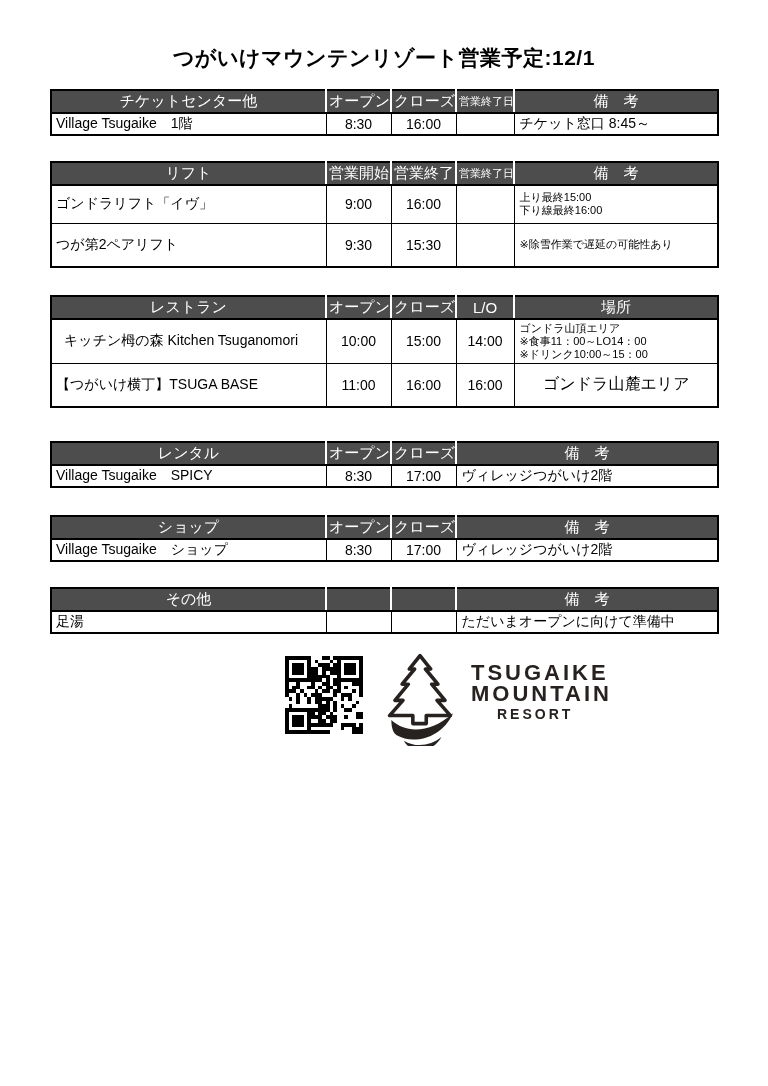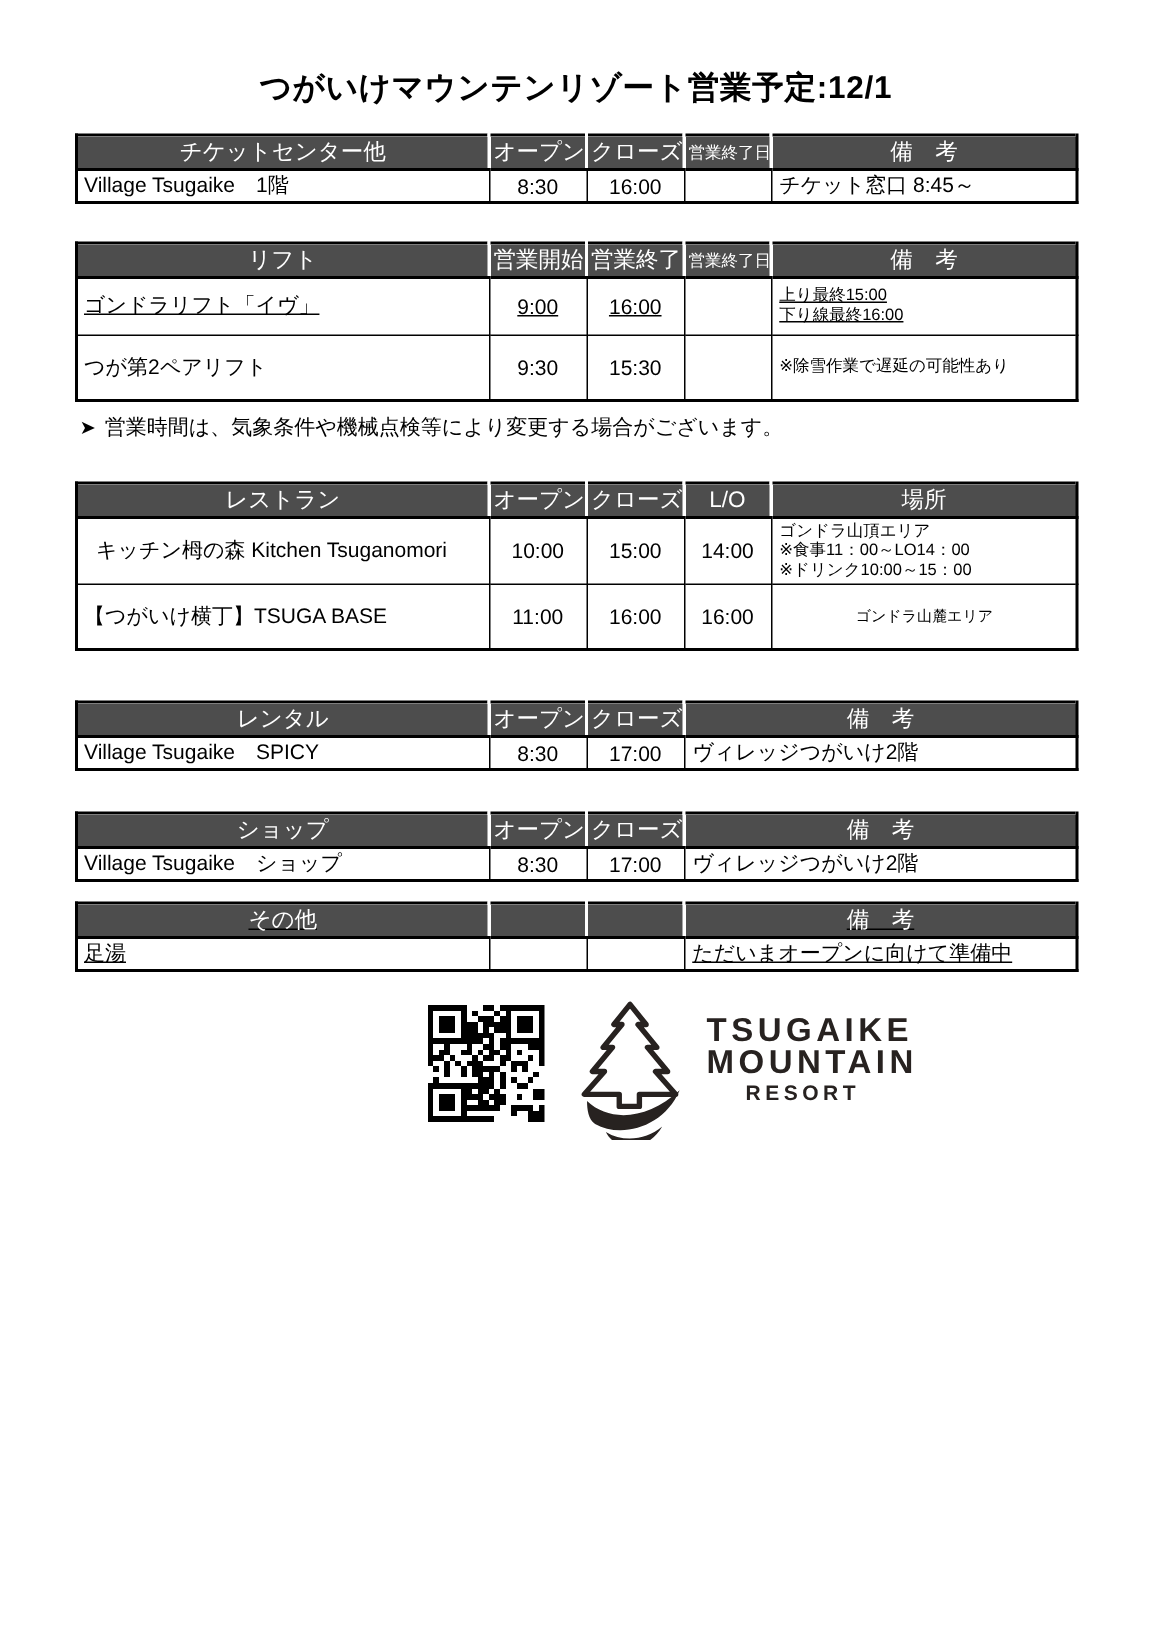--- a/index.html
+++ b/index.html
@@ -26,32 +26,32 @@
   table.tbl th:last-child { border-right:2px solid #000; }
   table.tbl th.small-h { font-size:11px; }
   table.tbl td {
     border:1px solid #000; background:#fff; font-size:14px;
     height:22px; padding:1px 4px; vertical-align:middle;
     overflow:hidden;
   }
   table.tbl td.time { text-align:center; padding:1px 1px; }
   table.tbl td.remark { padding-left:5px; }
   .remark .rline { font-size:11px; line-height:13px; }
-  td.remark.center { text-align:center; font-size:10px; padding-left:0; }
-  tr.h40 td { height:38px;text-decoration:underline; }
+  td.remark.center { text-align:center; font-size:16px; padding-left:0; }
+  tr.h40 td { height:38px; }
   tr.h46 td { height:44px;padding-left:12px; }
   tr.h30 td { height:44px;margin-top:11px; }
   .mt-t1 { margin-top:17px; }
   .mt-t2 { margin-top:25px; }
   .note { margin:8px 0 0 53px; font-size:14px; }
   .note .arrow { font-size:13px; margin-right:6px; }
   .mt-t3 { margin-top:27px; }
   .mt-t4 { margin-top:33px; }
   .mt-t5 { margin-top:27px; }
-  .mt-t6 { margin-top:13px;text-decoration:underline; }
+  .mt-t6 { margin-top:25px; }
   .footer { margin-top:20px; margin-left:285px; display:flex; align-items:flex-start; }
   .qr { width:78px; height:78px; margin-top:2px; }
   .tree { width:82px; height:94px; margin-left:16px; margin-top:-2px; }
   .logo-text { margin-left:10px; margin-top:8px; color:#272220; }
   .logo-line1, .logo-line2 {
     font-size:22px; font-weight:bold; letter-spacing:3px; line-height:21px;
   }
   .logo-line3 { font-size:14px; font-weight:bold; letter-spacing:3px; line-height:17px; margin-top:2px;padding-left:26px; }
 </style>
 </head>
@@ -122,21 +122,20 @@
         <td class="time">9:30</td>
         <td class="time">15:30</td>
         <td class="time"></td>
         <td class="remark">
           <div class="rline">※除雪作業で遅延の可能性あり</div>
         </td>
       </tr>
     </tbody>
   </table>
 
-  <div class="note"><span class="arrow">➤</span><span>営業時間は、気象条件や機械点検等により変更する場合がございます。</span></div>
 
   <table class="tbl mt-t3">
     <colgroup>
         <col style="width:275px">
         <col style="width:65px">
         <col style="width:65px">
         <col style="width:58px">
         <col style="width:204px">
       </colgroup>
     <thead>

